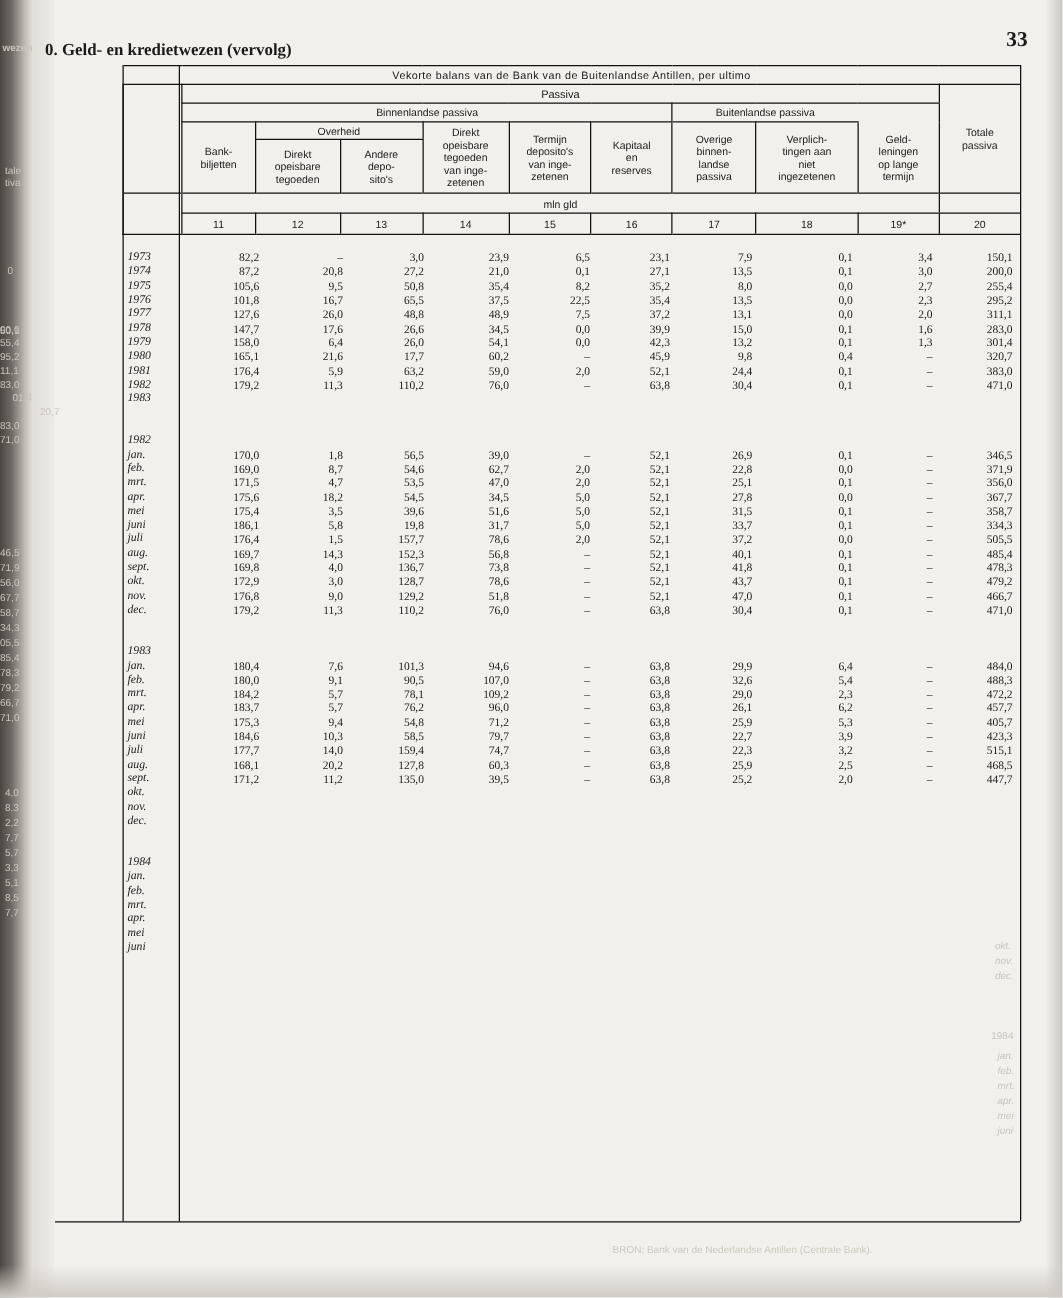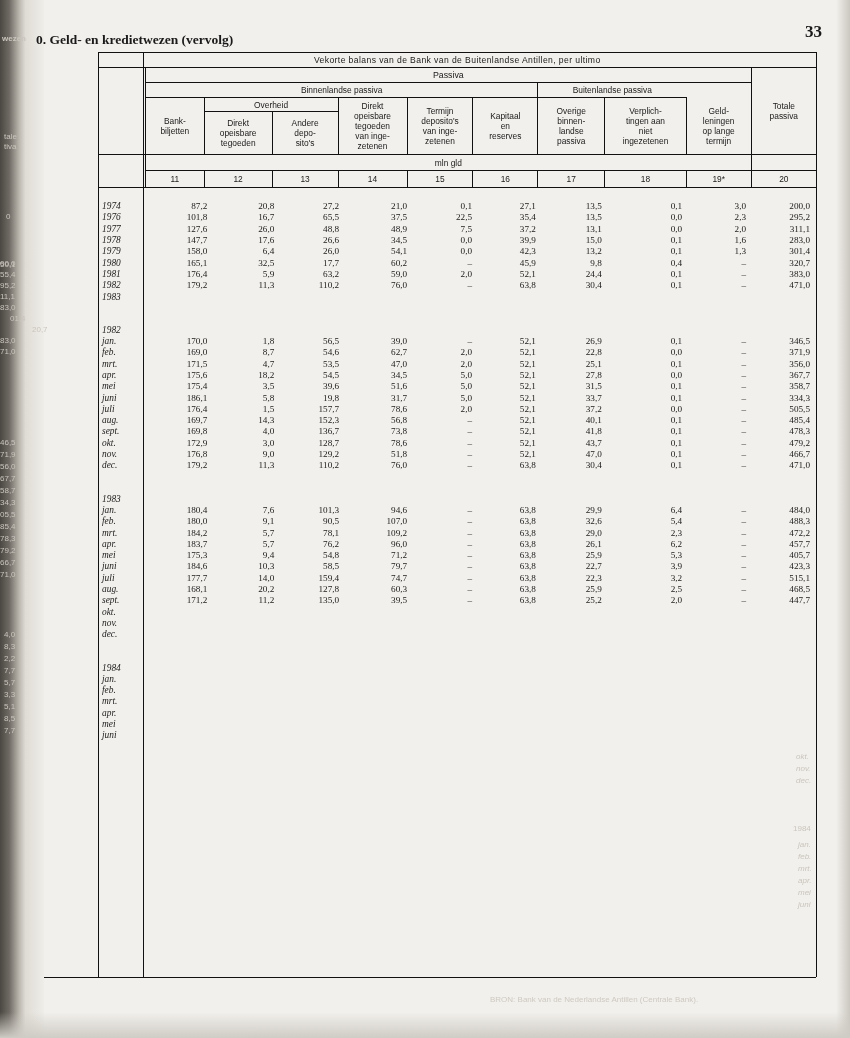--- a/index.html
+++ b/index.html
@@ -276,31 +276,57 @@
         <col style="width:66px">
         <col style="width:63px">
         <col style="width:62px">
         <col style="width:64px">
         <col style="width:78px">
         <col style="width:62px">
         <col style="width:62px">
       </colgroup>
       <tbody id="body-rows">
           <tr>
+            <td class="lbl">1973</td>
+            <td>82,2</td>
+            <td>–</td>
+            <td>3,0</td>
+            <td>23,9</td>
+            <td>6,5</td>
+            <td>23,1</td>
+            <td>7,9</td>
+            <td>0,1</td>
+            <td>3,4</td>
+            <td>150,1</td>
+          </tr>
+          <tr>
             <td class="lbl">1974</td>
             <td>87,2</td>
             <td>20,8</td>
             <td>27,2</td>
             <td>21,0</td>
             <td>0,1</td>
             <td>27,1</td>
             <td>13,5</td>
             <td>0,1</td>
             <td>3,0</td>
             <td>200,0</td>
+          </tr>
+          <tr>
+            <td class="lbl">1975</td>
+            <td>105,6</td>
+            <td>9,5</td>
+            <td>50,8</td>
+            <td>35,4</td>
+            <td>8,2</td>
+            <td>35,2</td>
+            <td>8,0</td>
+            <td>0,0</td>
+            <td>2,7</td>
+            <td>255,4</td>
           </tr>
           <tr>
             <td class="lbl">1976</td>
             <td>101,8</td>
             <td>16,7</td>
             <td>65,5</td>
             <td>37,5</td>
             <td>22,5</td>
             <td>35,4</td>
             <td>13,5</td>
@@ -343,21 +369,21 @@
             <td>0,0</td>
             <td>42,3</td>
             <td>13,2</td>
             <td>0,1</td>
             <td>1,3</td>
             <td>301,4</td>
           </tr>
           <tr>
             <td class="lbl">1980</td>
             <td>165,1</td>
-            <td>32,5</td>
+            <td>21,6</td>
             <td>17,7</td>
             <td>60,2</td>
             <td>–</td>
             <td>45,9</td>
             <td>9,8</td>
             <td>0,4</td>
             <td>–</td>
             <td>320,7</td>
           </tr>
           <tr>

